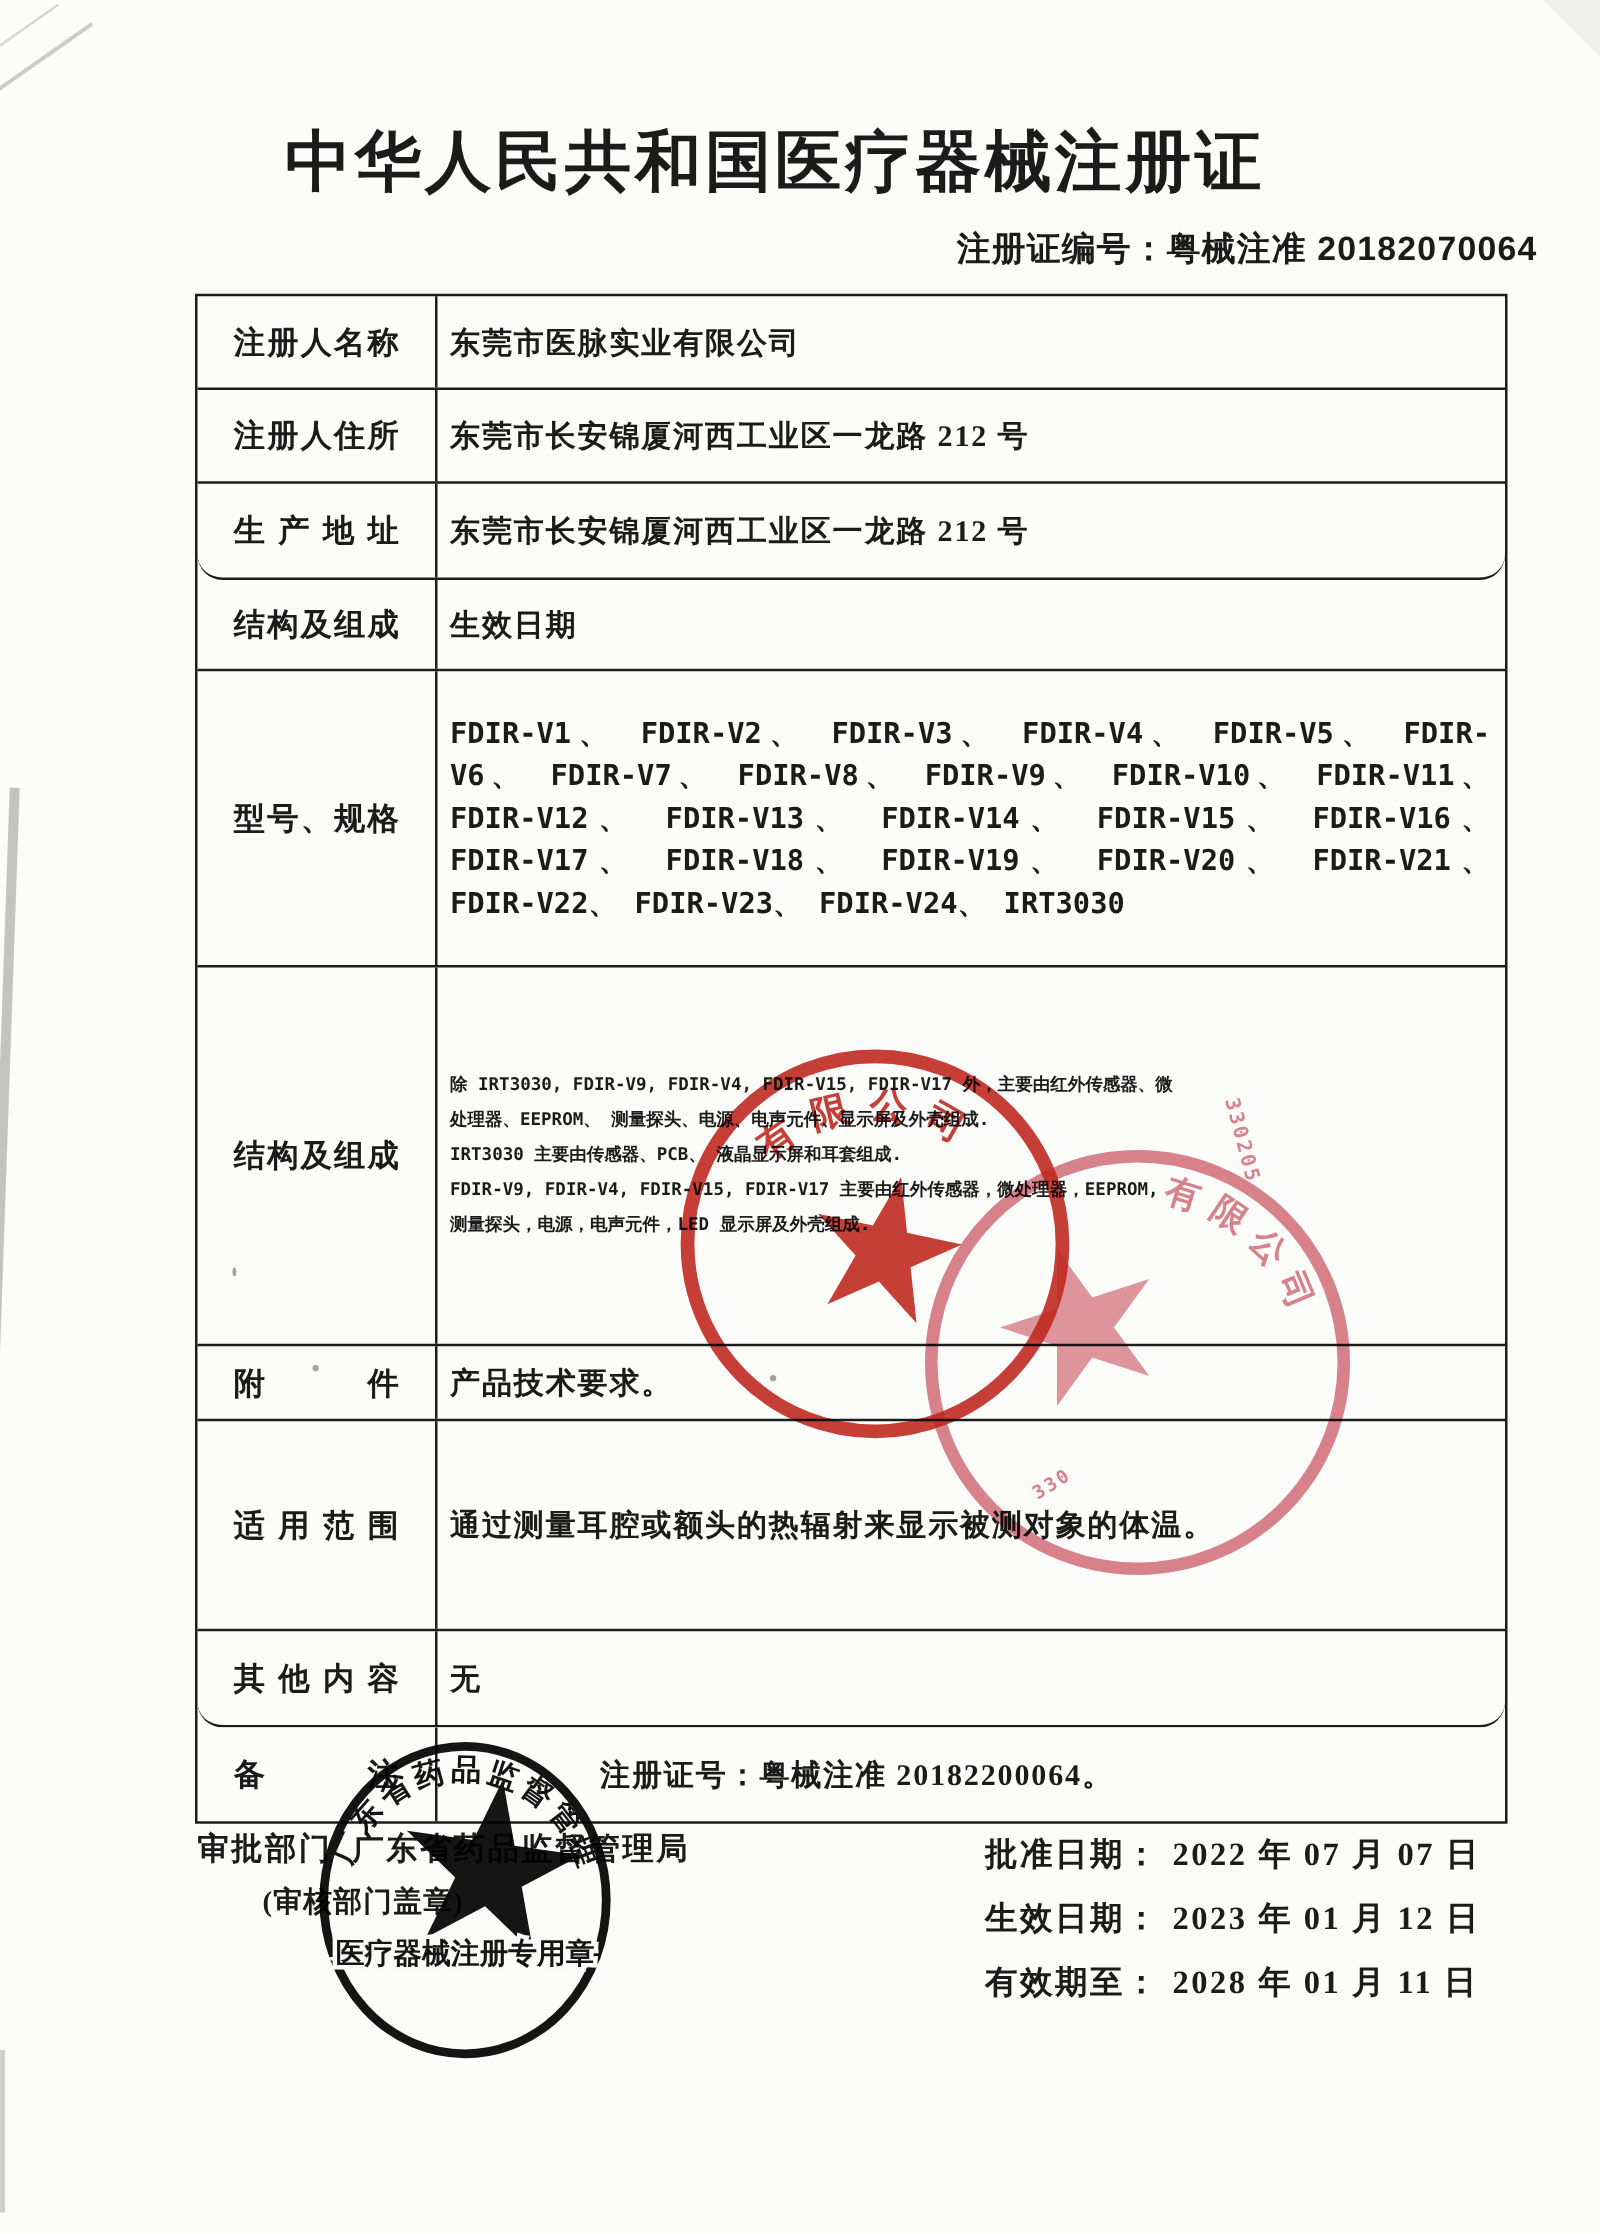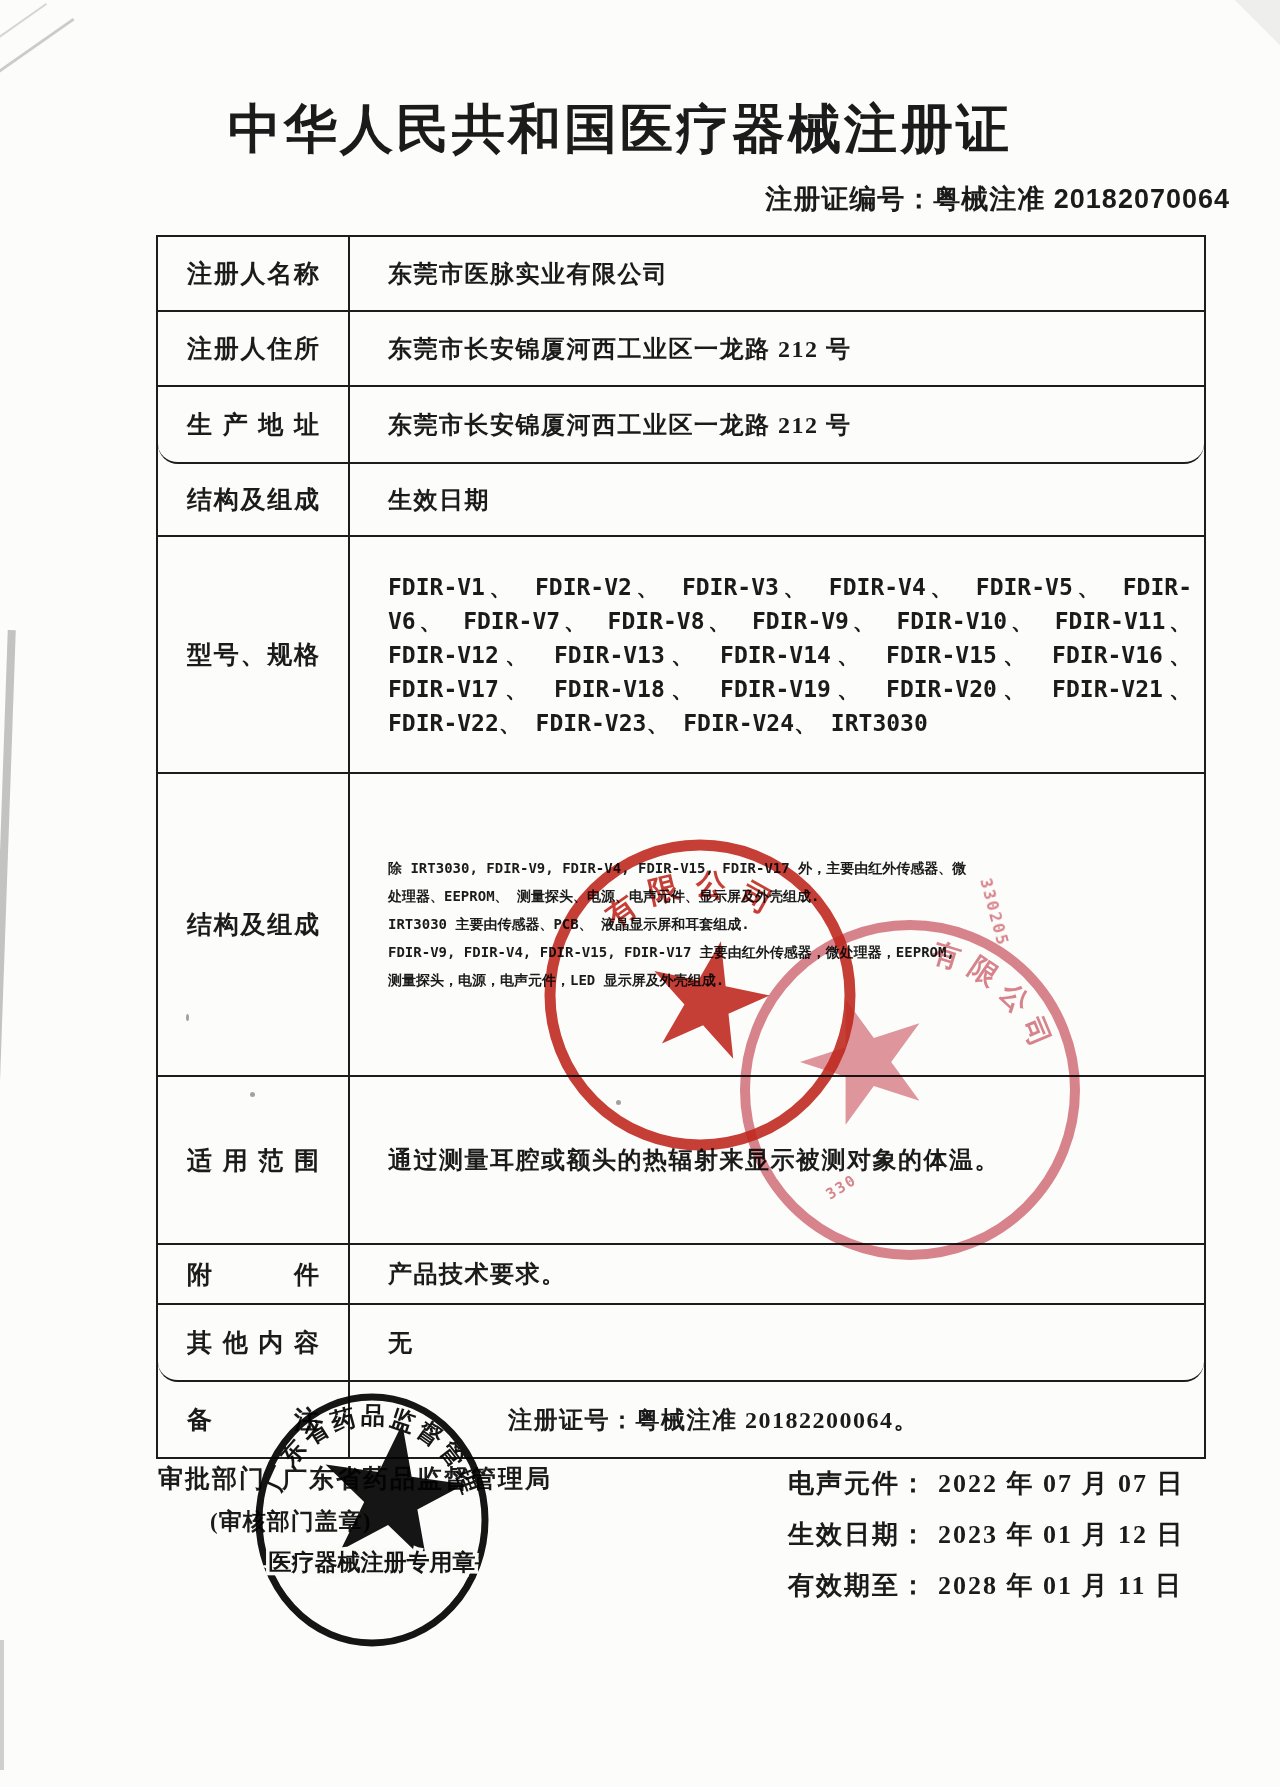--- a/index.html
+++ b/index.html
@@ -11,21 +11,21 @@
   .regno{position:absolute;top:181px;left:0;width:1230px;text-align:right;
          font-family:"Liberation Sans",sans-serif;font-weight:bold;font-size:27px;letter-spacing:1px;}
   
   .cert-table{position:absolute;left:156px;top:235px;width:1046px;border:2.5px solid #1c1c1c;z-index:1;background:transparent;}
   .trow{display:flex;border-bottom:2.5px solid #1c1c1c;box-sizing:border-box;}
   .trow:last-child{border-bottom:none;}
   .tlabel{flex:0 0 192px;width:192px;border-right:2.5px solid #1c1c1c;display:flex;align-items:center;justify-content:center;
           font-family:"Liberation Sans",sans-serif;font-weight:bold;font-size:25px;box-sizing:border-box;}
   .jspan{display:inline-block;width:132px;text-align:justify;text-align-last:justify;}
   .tcontent{flex:1;display:flex;flex-direction:column;justify-content:center;
-            padding-left:38px;padding-right:12px;font-size:24px;letter-spacing:1.5px;font-weight:600;}
+            padding-left:10px;padding-right:12px;font-size:24px;letter-spacing:1.5px;font-weight:600;}
   .h75{height:75px;} .h77{height:77px;border-radius:20px;} .h73{height:73px;} .h237{height:237px;}
   .h303{height:303px;} .h168{height:168px;} .h60{height:60px;}
   .mono{font-family:"DejaVu Sans Mono",monospace;}
   .modelline{font-size:23px;line-height:34px;letter-spacing:0;font-weight:600;}
   .jl{text-align:justify;text-align-last:justify;}
   .structwrap{justify-content:flex-start;padding-top:80px;}
   .structline{font-size:14px;line-height:28px;letter-spacing:0;font-weight:700;}
   .remark-indent{margin-left:120px;}
   
   .approval-line{position:absolute;left:158px;top:1462px;z-index:2;
@@ -106,32 +106,32 @@
         </div>
       <div class="tcontent mono structwrap">
         <div class="structline">除 IRT3030, FDIR-V9, FDIR-V4, FDIR-V15, FDIR-V17 外，主要由红外传感器、微</div>
         <div class="structline">处理器、EEPROM、 测量探头、电源、电声元件、显示屏及外壳组成.</div>
         <div class="structline">IRT3030 主要由传感器、PCB、 液晶显示屏和耳套组成.</div>
         <div class="structline">FDIR-V9, FDIR-V4, FDIR-V15, FDIR-V17 主要由红外传感器，微处理器，EEPROM,</div>
         <div class="structline">测量探头，电源，电声元件，LED 显示屏及外壳组成.</div>
       </div>
     </div>
 
+    <div class="trow h60">
+      <div class="tlabel">
+          <span class="jspan">附　件</span>
+        </div>
+      <div class="tcontent">产品技术要求。</div>
+    </div>
+
     <div class="trow h168">
       <div class="tlabel">
           <span class="jspan">适用范围</span>
         </div>
       <div class="tcontent">通过测量耳腔或额头的热辐射来显示被测对象的体温。</div>
-    </div>
-
-    <div class="trow h60">
-      <div class="tlabel">
-          <span class="jspan">附　件</span>
-        </div>
-      <div class="tcontent">产品技术要求。</div>
     </div>
 
     <div class="trow h77">
       <div class="tlabel">
           <span class="jspan">其他内容</span>
         </div>
       <div class="tcontent">无</div>
     </div>
 
     <div class="trow h75">
@@ -145,21 +145,21 @@
 
   </div>
 
   <div class="approval-line">
     <span>审批部门</span><span class="dept">广东省药品监督管理局</span>
   </div>
   <div class="seal-caption">(审核部门盖章)</div>
 
   <div class="dates">
     <div class="dateline">
-      <span>电声元件：</span><span class="dval">2022 年 07 月 07 日</span>
+      <span>批准日期：</span><span class="dval">2022 年 07 月 07 日</span>
     </div>
     <div class="dateline">
       <span>生效日期：</span><span class="dval">2023 年 01 月 12 日</span>
     </div>
     <div class="dateline">
       <span>有效期至：</span><span class="dval">2028 年 01 月 11 日</span>
     </div>
   </div>
 
   <svg id="redstamps" class="stamp-svg" width="720" height="680" viewBox="0 0 720 680">

